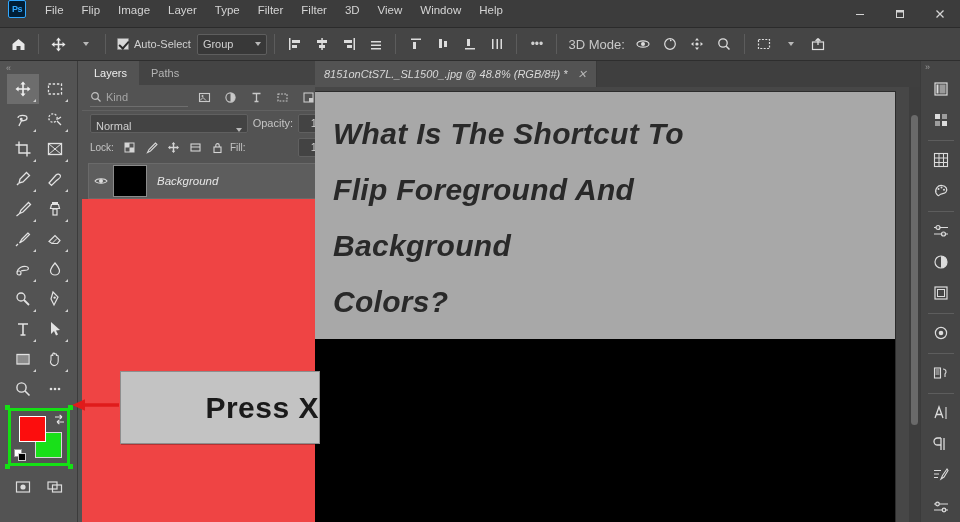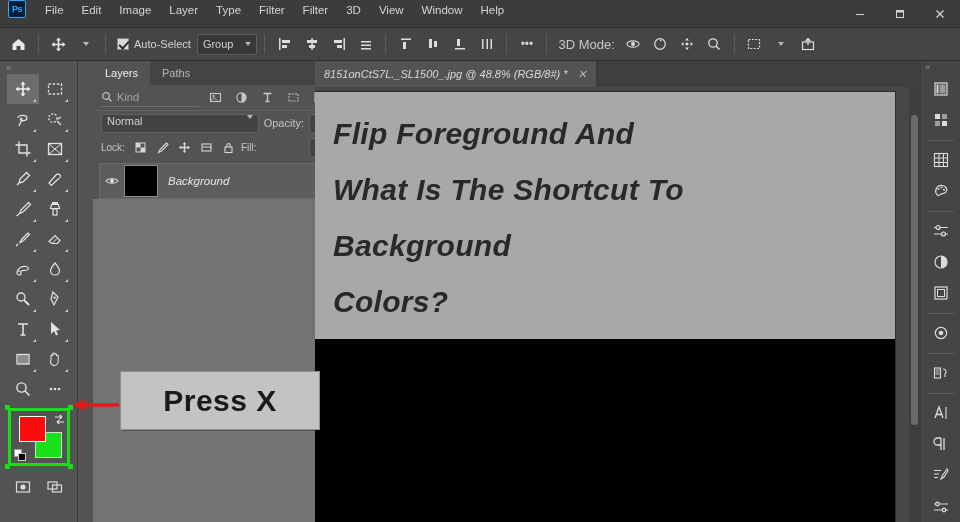--- a/index.html
+++ b/index.html
@@ -49,21 +49,21 @@
   .ocheck { display: flex; align-items: center; gap: 5px; color: #d0d0d0; font-size: 11px; padding: 0 4px; }
   .cbox {
     width: 12px; height: 12px; background: #d8d8d8; border: 1px solid #8a8a8a;
     border-radius: 1px; position: relative;
   }
   .cbox::after {
     content: ""; position: absolute; left: 3px; top: 0px; width: 4px; height: 8px;
     border: solid #2b2b2b; border-width: 0 2px 2px 0; transform: rotate(42deg);
   }
   .odrop {
-    display: flex; align-items: center; gap: 12px; height: 21px;
+    display: flex; align-items: center; gap: 22px; height: 21px;
     background: #383838; border: 1px solid #5e5e5e; border-radius: 2px;
     color: #d0d0d0; font-size: 11px; padding: 0 5px;
   }
   .caret { width: 0; height: 0; border-left: 3.5px solid transparent; border-right: 3.5px solid transparent; border-top: 4px solid #b8b8b8; }
   .olabel { color: #c9c9c9; font-size: 13px; padding: 0 4px; }
 
   
   .leftdock {
     position: absolute; left: 0; top: 61px; width: 78px; height: 461px;
     background: #535353; border-right: 1px solid #3b3b3b;
@@ -100,43 +100,43 @@
   .defcolors {
     position: absolute; left: 6px; bottom: 5px; width: 12px; height: 12px; z-index: 4;
   }
   .defcolors .w { position: absolute; left: 0; top: 0; width: 8px; height: 8px; background: #ffffff; border: 1px solid #9a9a9a; }
   .defcolors .b { position: absolute; left: 4px; top: 4px; width: 8px; height: 8px; background: #000000; border: 1px solid #cdcdcd; }
   .swaparrow { position: absolute; right: 4px; top: 4px; z-index: 4; }
   .bottools { display: grid; grid-template-columns: 32px 32px; padding-left: 7px; margin-top: 2px; }
 
   
   .layerspanel {
-    position: absolute; left: 93px; top: 61px; width: 271px; height: 461px;
-    background: #737373; border-right: 1px solid #3b3b3b;
+    position: absolute; left: 82px; top: 61px; width: 271px; height: 461px;
+    background: #ef4444; border-right: 1px solid #3b3b3b;
   }
   .paneltabs { height: 24px; display: flex; align-items: flex-end; background: #444444; position: relative; }
   .ptab {
     height: 24px; display: flex; align-items: center; padding: 0 12px;
     font-size: 11px; color: #b5b5b5; background: #444444;
   }
   .ptab.active { background: #535353; color: #eeeeee; }
   .panelmenu { position: absolute; right: 6px; top: 6px; color: #c9c9c9; }
   .panelbody { background: #535353; padding: 0; }
   .filterrow {
     height: 26px; display: flex; align-items: center; gap: 6px;
     padding: 0 8px; border-bottom: 1px solid #616161;
   }
   .kindsel { display: flex; align-items: center; gap: 4px; color: #a5a5a5; font-size: 11px; flex: 1;
     border-bottom: 1px solid #6e6e6e; height: 18px; }
   .filtericon { width: 20px; height: 18px; display: flex; align-items: center; justify-content: center; color: #c6c6c6; }
   .blendrow { height: 24px; display: flex; align-items: center; gap: 5px; padding: 0 8px; }
   .blendsel {
     flex: 1; height: 19px; background: #434343; border: 1px solid #606060;
     border-radius: 2px; color: #cfcfcf; font-size: 11px; display: flex;
-    align-items: flex-start; padding: 0 5px; justify-content: space-between; gap: 30px;
+    align-items: flex-end; padding: 0 5px; justify-content: space-between; gap: 30px;
   }
   .opacitylabel { color: #c4c4c4; font-size: 11px; }
   .opacityval {
     width: 46px; height: 19px; background: #434343; border: 1px solid #606060;
     border-radius: 2px; color: #cfcfcf; font-size: 11px; display: flex;
     align-items: center; justify-content: flex-end; padding-right: 4px;
   }
   .lockrow { height: 24px; display: flex; align-items: center; gap: 3px; padding: 0 8px; }
   .locklabel { color: #c4c4c4; font-size: 10px; margin-right: 3px; }
   .lockbtn { width: 19px; height: 19px; display: flex; align-items: center; justify-content: center; color: #d5d5d5; }
@@ -184,23 +184,23 @@
     line-height: 56px; letter-spacing: 0.3px;
   }
   .hl-line { display: block; white-space: nowrap; }
   .vscroll {
     position: absolute; right: 0; top: 0; width: 11px; height: 435px; background: #3e3e3e;
   }
   .vthumb { position: absolute; left: 2px; top: 28px; width: 7px; height: 310px; background: #6a6a6a; border-radius: 4px; }
 
   
   .annotbox {
-    position: absolute; left: 120px; top: 371px; width: 200px; height: 59px;
+    position: absolute; left: 120px; top: 371px; width: 200px; height: 73px;
     background: #c3c3c3; border: 1px solid #8e8e8e;
-    display: flex; align-items: center; justify-content: center;
+    display: flex; align-items: center; justify-content: flex-end;
     box-shadow: 1px 1px 0 rgba(0,0,0,0.25);
   }
   .annottext { color: #1a1a1a; font-size: 30px; font-weight: bold; letter-spacing: 0.5px; }
   .arrow { position: absolute; left: 72px; top: 398px; width: 48px; height: 14px; }
 
   
   .rightdock {
     position: absolute; right: 0; top: 61px; width: 40px; height: 461px;
     background: #454545; border-left: 1px solid #3b3b3b;
     display: flex; flex-direction: column; align-items: center;
@@ -210,21 +210,21 @@
   .rsep { width: 26px; height: 1px; background: #5d5d5d; margin: 4px 0; }
 </style>
 </head>
 <body>
 
 <div id="app">
 
   <div class="menubar">
     <div class="ps-logo">Ps</div>
     <div class="menu-item">File</div>
-    <div class="menu-item">Edit</div>
+    <div class="menu-item">Flip</div>
     <div class="menu-item">Image</div>
     <div class="menu-item">Layer</div>
     <div class="menu-item">Type</div>
     <div class="menu-item">Filter</div>
     <div class="menu-item">Filter</div>
     <div class="menu-item">3D</div>
     <div class="menu-item">View</div>
     <div class="menu-item">Window</div>
     <div class="menu-item">Help</div>
 
@@ -696,22 +696,22 @@
     <div class="doctabbar">
       <div class="doctab">
         <span>8151onCtS7L._SL1500_.jpg @ 48.8% (RGB/8#) *</span>
         <span class="closex">✕</span>
       </div>
     </div>
     <div class="canvasviewport">
       <div class="canvasdoc">
         <div class="imgband">
           <div class="headline">
+            <span class="hl-line">What Is The Shortcut To</span>
             <span class="hl-line">Flip Foreground And</span>
-            <span class="hl-line">What Is The Shortcut To</span>
             <span class="hl-line">Background</span>
             <span class="hl-line">Colors?</span>
           </div>
         </div>
       </div>
       <div class="vscroll">
         <div class="vthumb"></div>
       </div>
     </div>
   </div>

